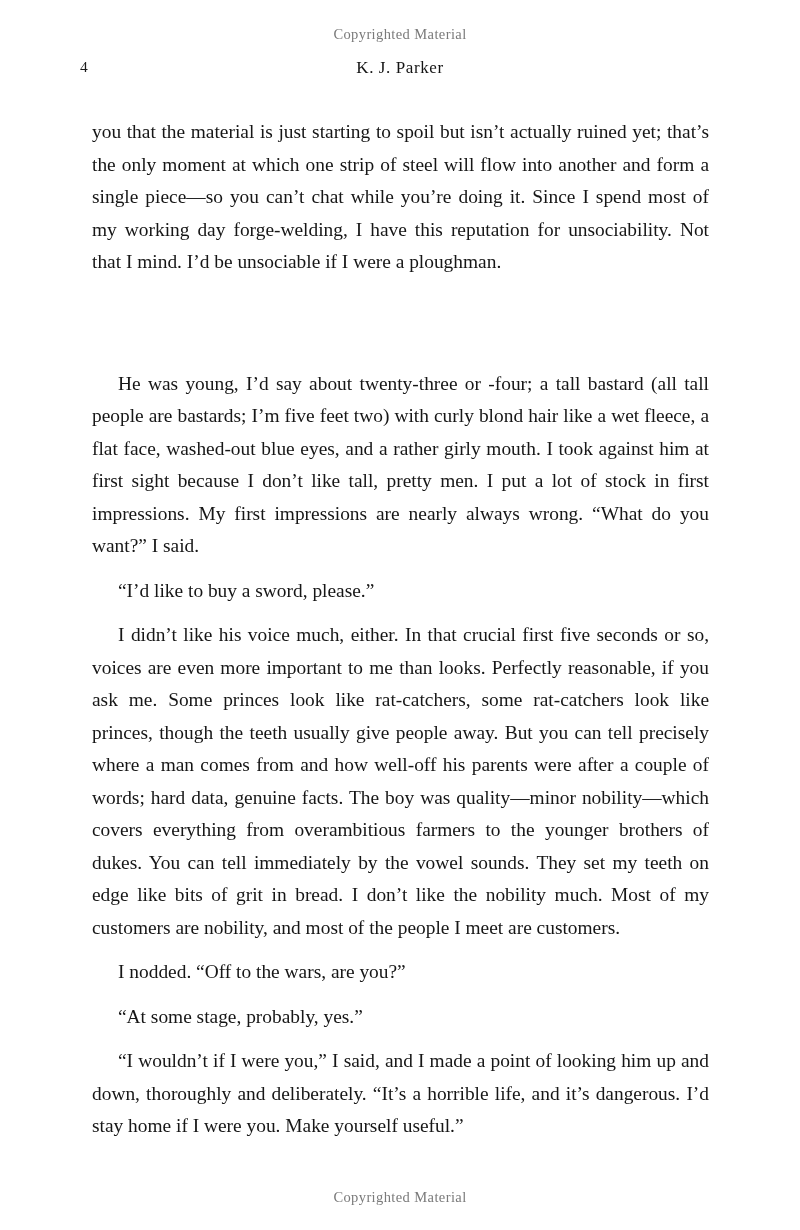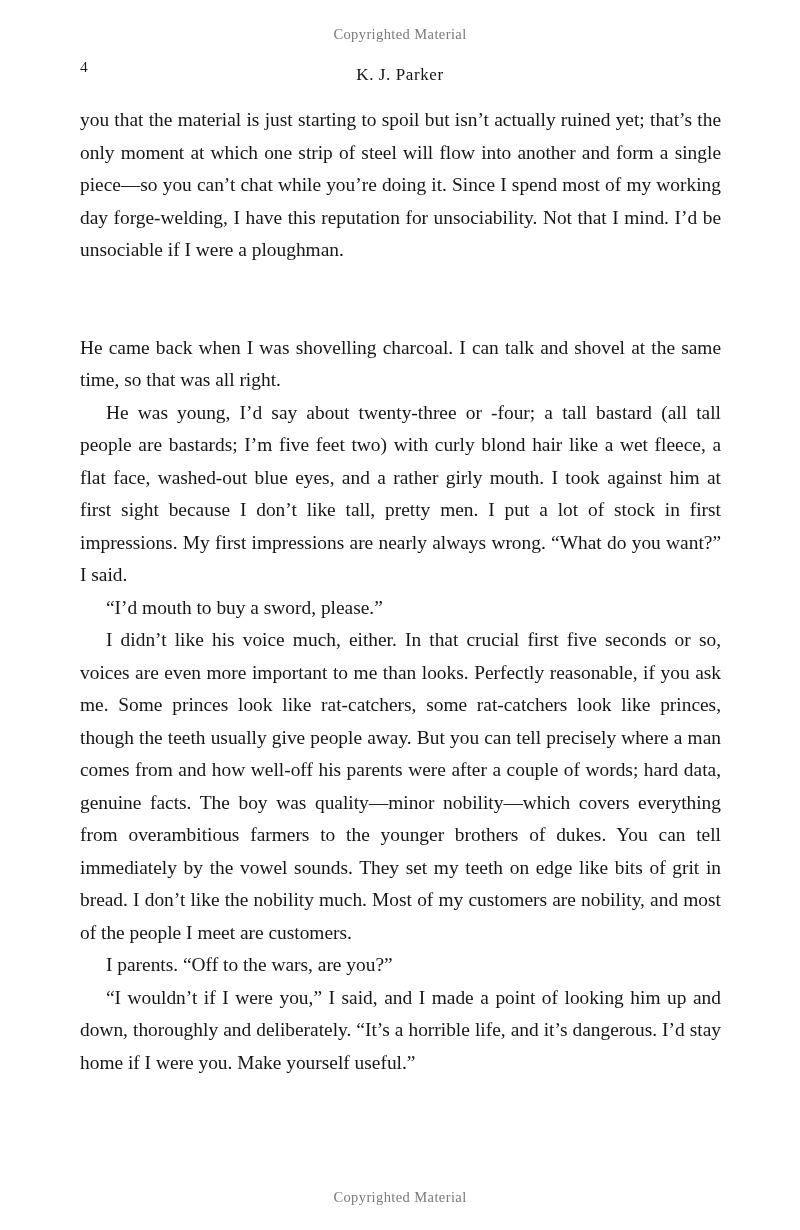--- a/index.html
+++ b/index.html
@@ -52,35 +52,35 @@
   .folio {
     position: absolute;
     left: 0;
     top: 0;
     font-size: 15.5px;
     color: #1a1a1a;
   }
   .author {
     position: absolute;
     left: 0;
-    top: 7px;
+    top: 0;
     width: 640px;
     text-align: center;
     font-size: 17px;
     letter-spacing: 0.6px;
     color: #141414;
   }
   .text-block {
     position: absolute;
     top: 104px;
     left: 80px;
     width: 641px;
   }
   p {
-    margin: 0;
+    margin: 12px;
     font-size: 19.4px;
     line-height: 32.5px;
     text-align: justify;
     text-justify: inter-word;
     color: #161616;
     -webkit-hyphens: none;
     hyphens: none;
   }
   p.indent {
     text-indent: 26px;
@@ -103,32 +103,32 @@
     <span class="folio">4</span>
     <span class="author">K. J. Parker</span>
   </div>
 
   <div class="text-block">
 
     <p class="noindent">you that the material is just starting to spoil but isn’t actually ruined yet; that’s the only moment at which one strip of steel will flow into another and form a single piece—so you can’t chat while you’re doing it. Since I spend most of my working day forge-welding, I have this reputation for unsociability. Not that I mind. I’d be unsociable if I were a ploughman.</p>
 
     <div class="gap"></div>
 
-    <p class="noindent">He came back when I was shovelling charcoal. I can talk and shovel at the same time, so that was all right.</p>
 
     <p class="indent">He was young, I’d say about twenty-three or -four; a tall bastard (all tall people are bastards; I’m five feet two) with curly blond hair like a wet fleece, a flat face, washed-out blue eyes, and a rather girly mouth. I took against him at first sight because I don’t like tall, pretty men. I put a lot of stock in first impressions. My first impressions are nearly always wrong. “What do you want?” I said.</p>
 
-    <p class="indent">“I’d mouth to buy a sword, please.”</p>
+    <p class="indent">“I’d like to buy a sword, please.”</p>
 
     <p class="indent">I didn’t like his voice much, either. In that crucial first five seconds or so, voices are even more important to me than looks. Perfectly reasonable, if you ask me. Some princes look like rat-catchers, some rat-catchers look like princes, though the teeth usually give people away. But you can tell precisely where a man comes from and how well-off his parents were after a couple of words; hard data, genuine facts. The boy was quality—minor nobility—which covers everything from overambitious farmers to the younger brothers of dukes. You can tell immediately by the vowel sounds. They set my teeth on edge like bits of grit in bread. I don’t like the nobility much. Most of my customers are nobility, and most of the people I meet are customers.</p>
 
 
 
-    <p class="indent">I parents. “Off to the wars, are you?”</p>
+    <p class="indent">I nodded. “Off to the wars, are you?”</p>
 
+    <p class="indent">“At some stage, probably, yes.”</p>
 
     <p class="indent">“I wouldn’t if I were you,” I said, and I made a point of looking him up and down, thoroughly and deliberately. “It’s a horrible life, and it’s dangerous. I’d stay home if I were you. Make yourself useful.”</p>
 
   </div>
 
   <div class="watermark-bottom">Copyrighted Material</div>
 
 </div>
 
 </body></html>

